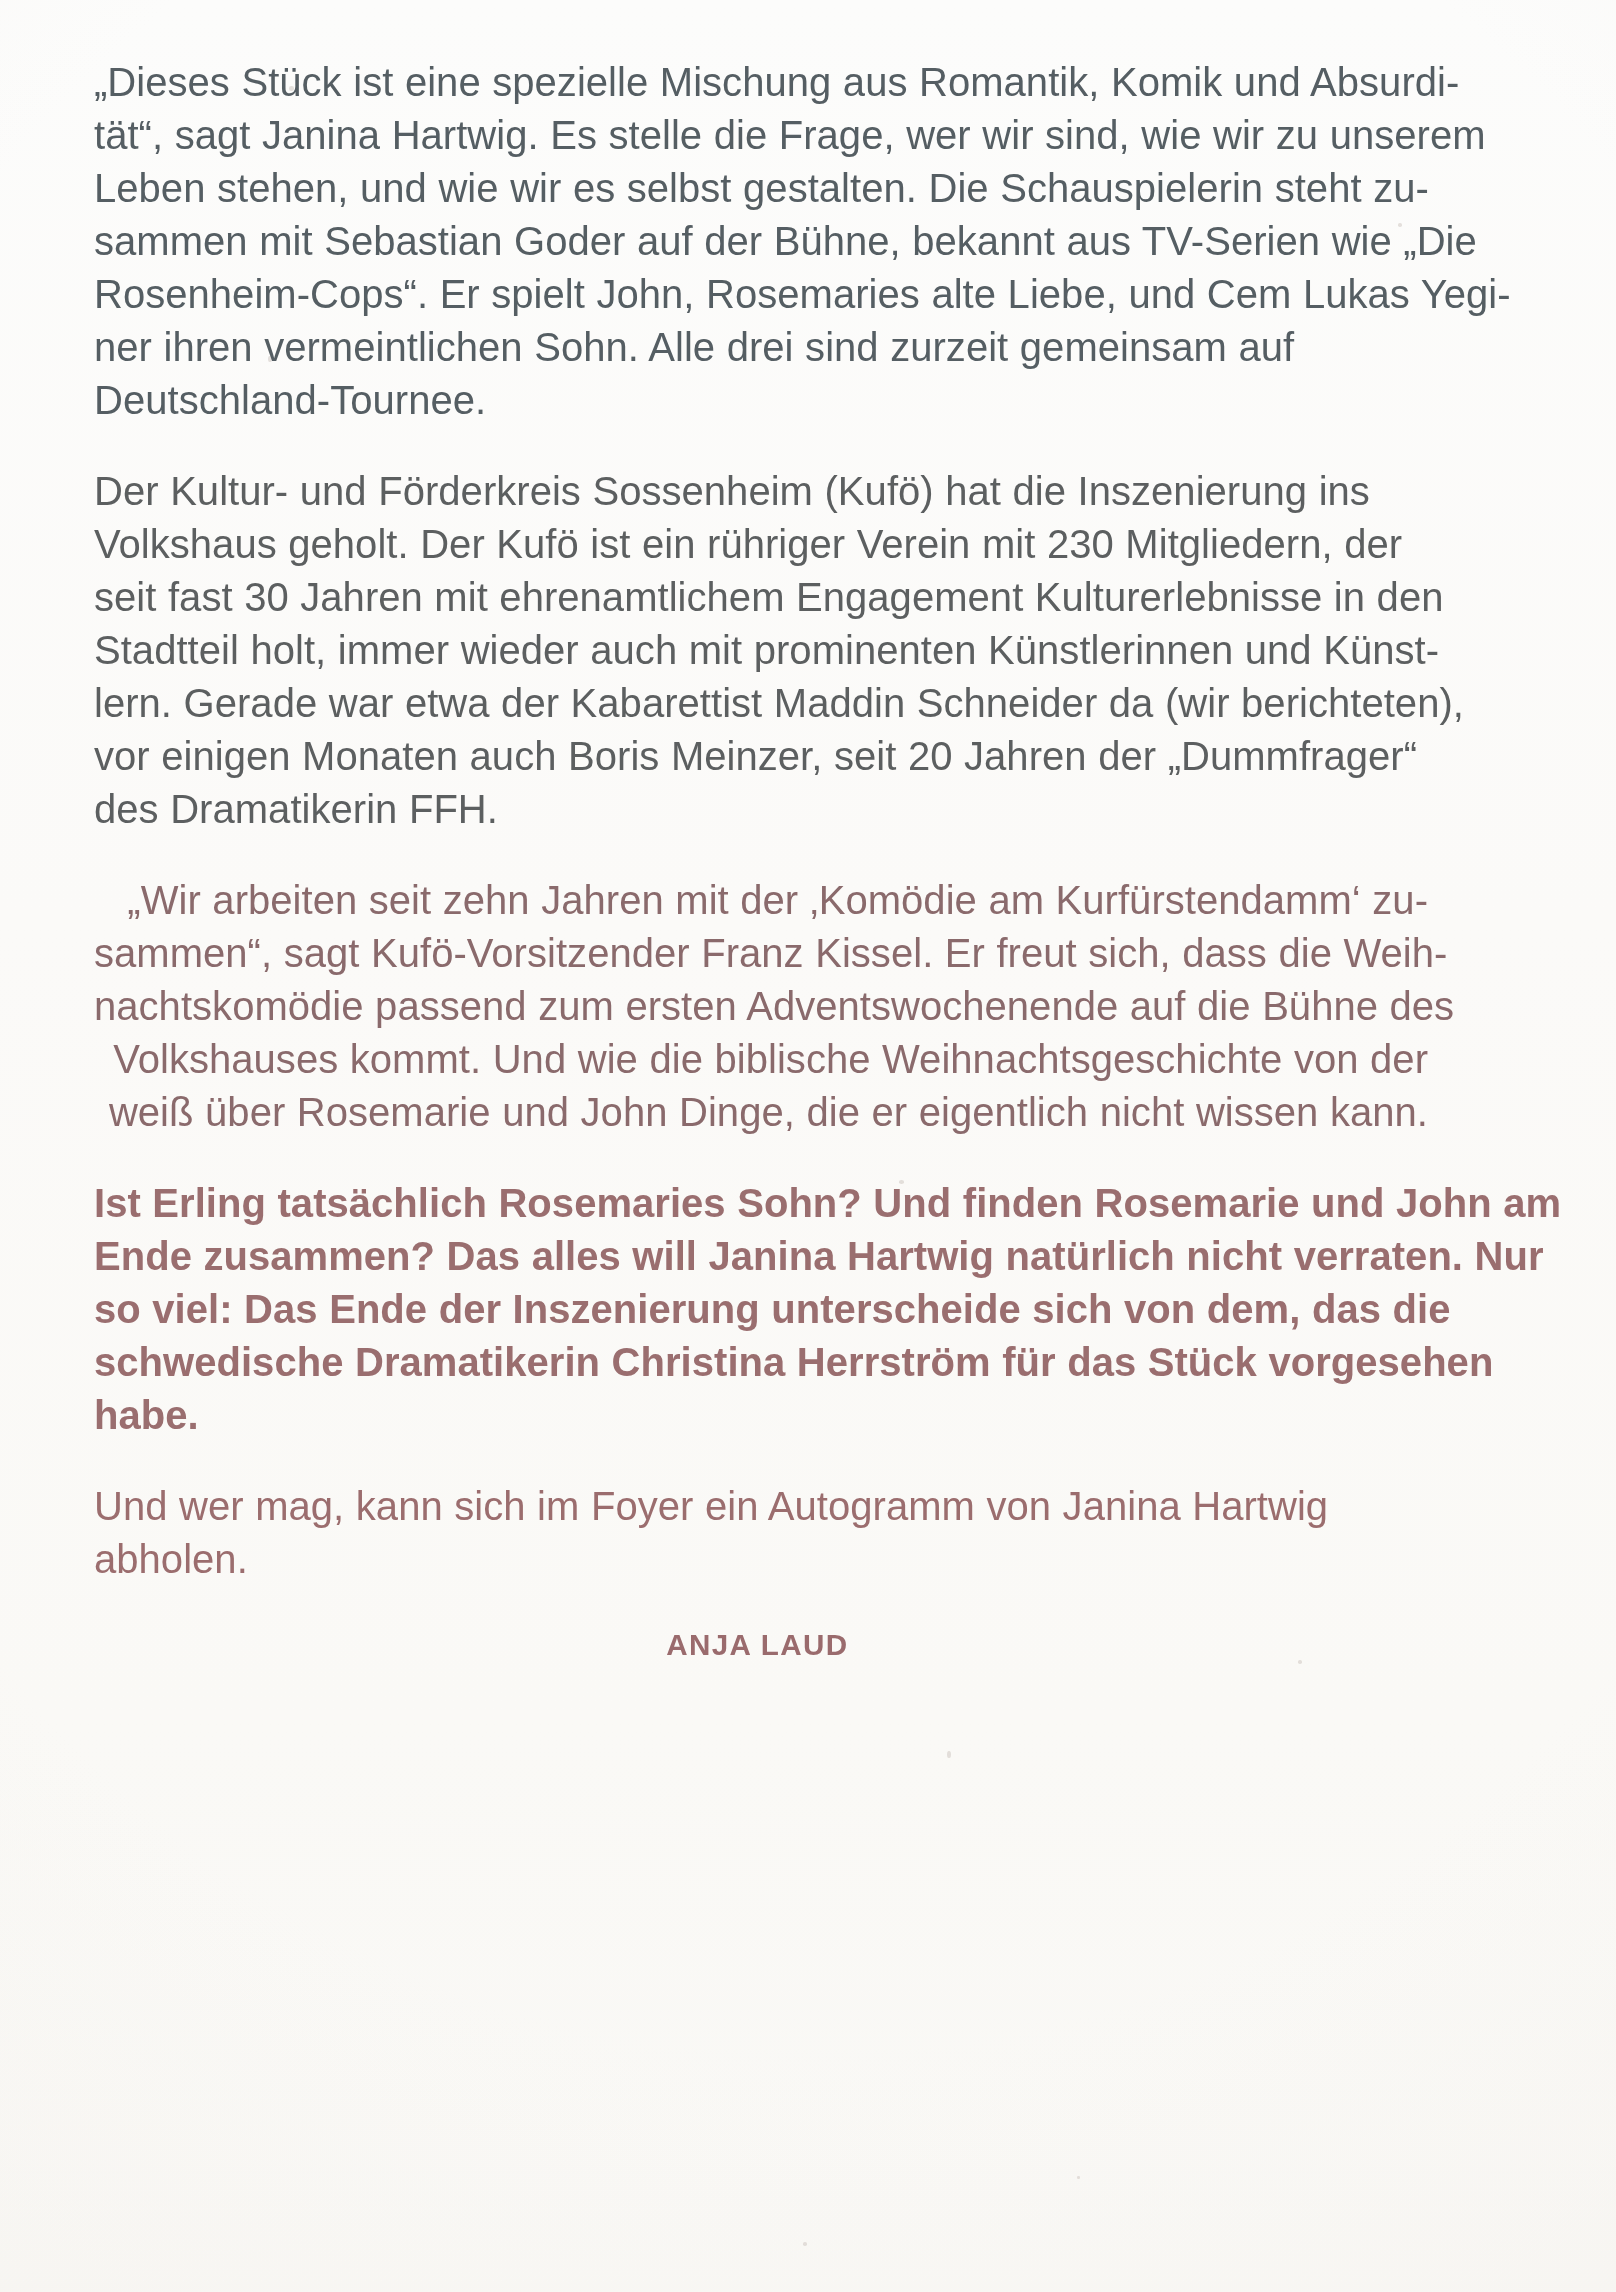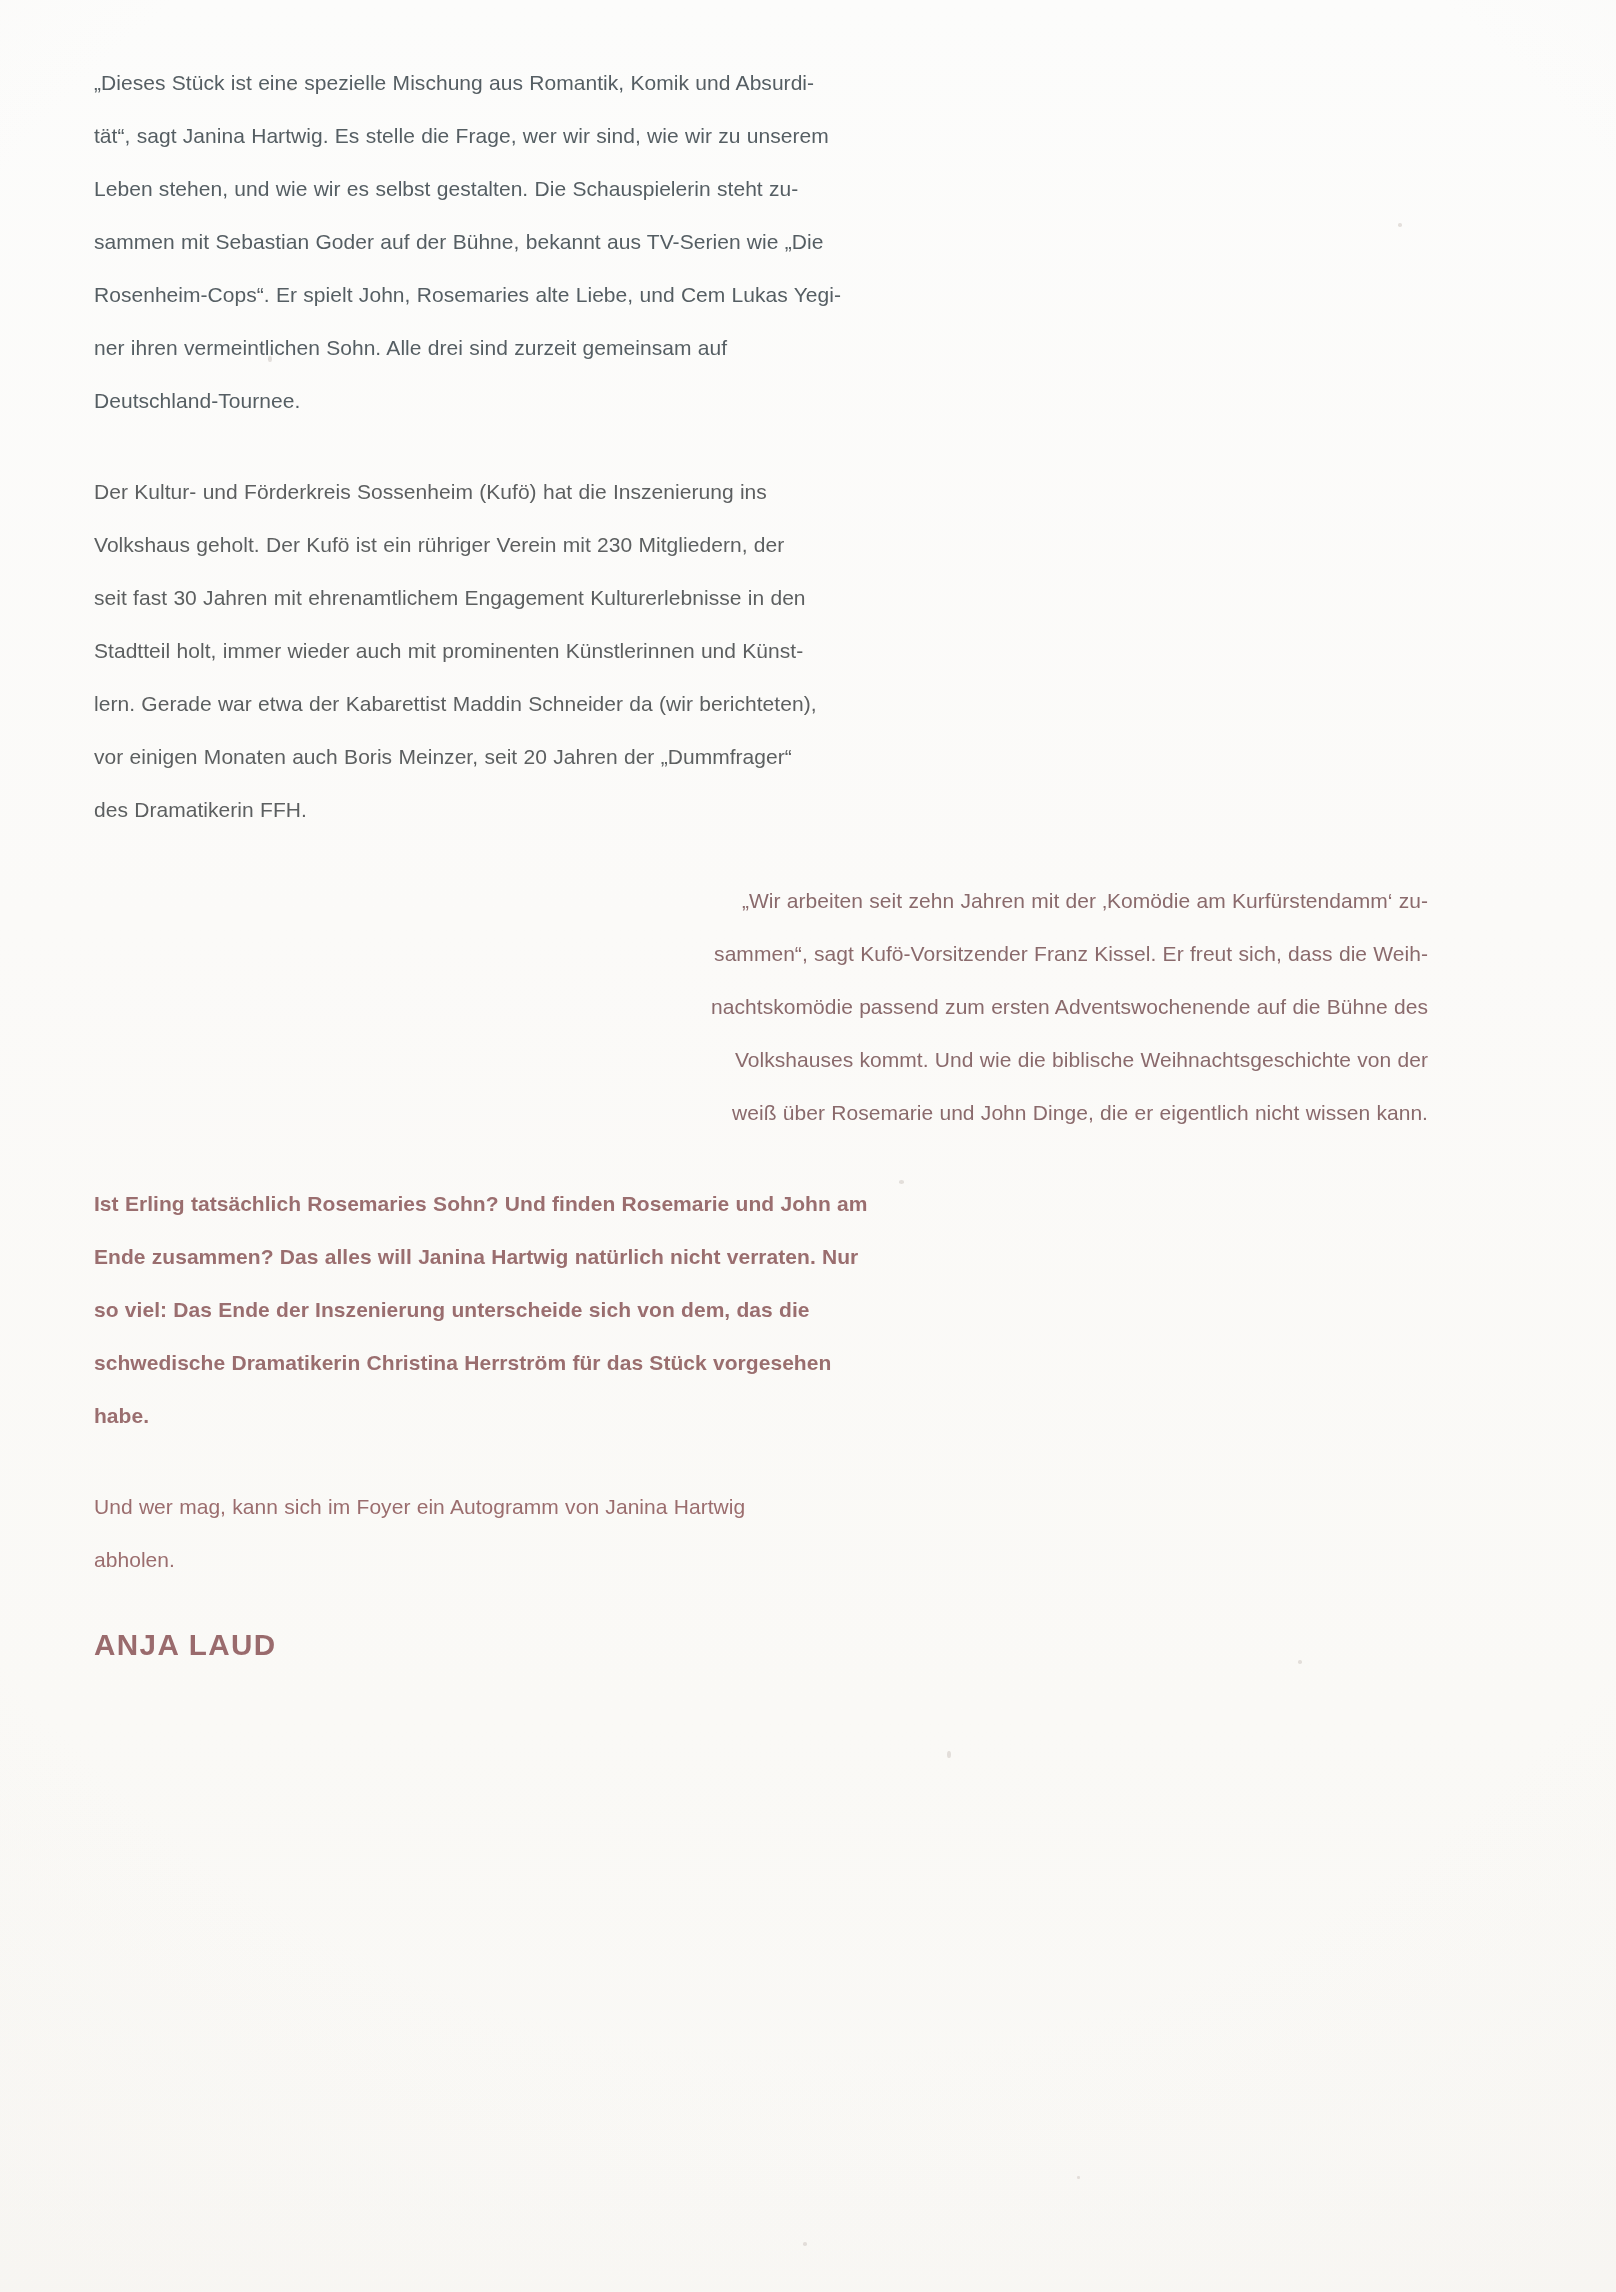--- a/index.html
+++ b/index.html
@@ -34,39 +34,39 @@
     pointer-events: none;
   }
   .article {
     position: absolute;
     left: 94px;
     top: 56px;
     width: 1334px;
   }
   .para {
     margin: 0 0 38px 0;
-    font-size: 21px;
+    font-size: 40px;
     line-height: 53px;
     letter-spacing: 0.04px;
     font-weight: 400;
     word-spacing: 0.4px;
     -webkit-font-smoothing: antialiased;
   }
   
   .tone-1 { color: #555e63; }
   .tone-2 { color: #5c5f60; }
   .tone-3 { color: #8a6a6c; text-align: right; }
   .tone-4 { color: #9a6e6f; font-weight: bold; }
   .tone-5 { color: #9b6d6e; }
 
   .para .ln { display: block; white-space: pre; }
 
   .byline-row {
     margin-top: 16px;
-    text-align: left;
+    text-align: center;
     padding-right: 7.2px;
   }
   .byline {
     display: inline-block;
     font-size: 29.6px;
     line-height: 41px;
     font-weight: 700;
     letter-spacing: 1.4px;
     color: #9a6b6d;
   }

